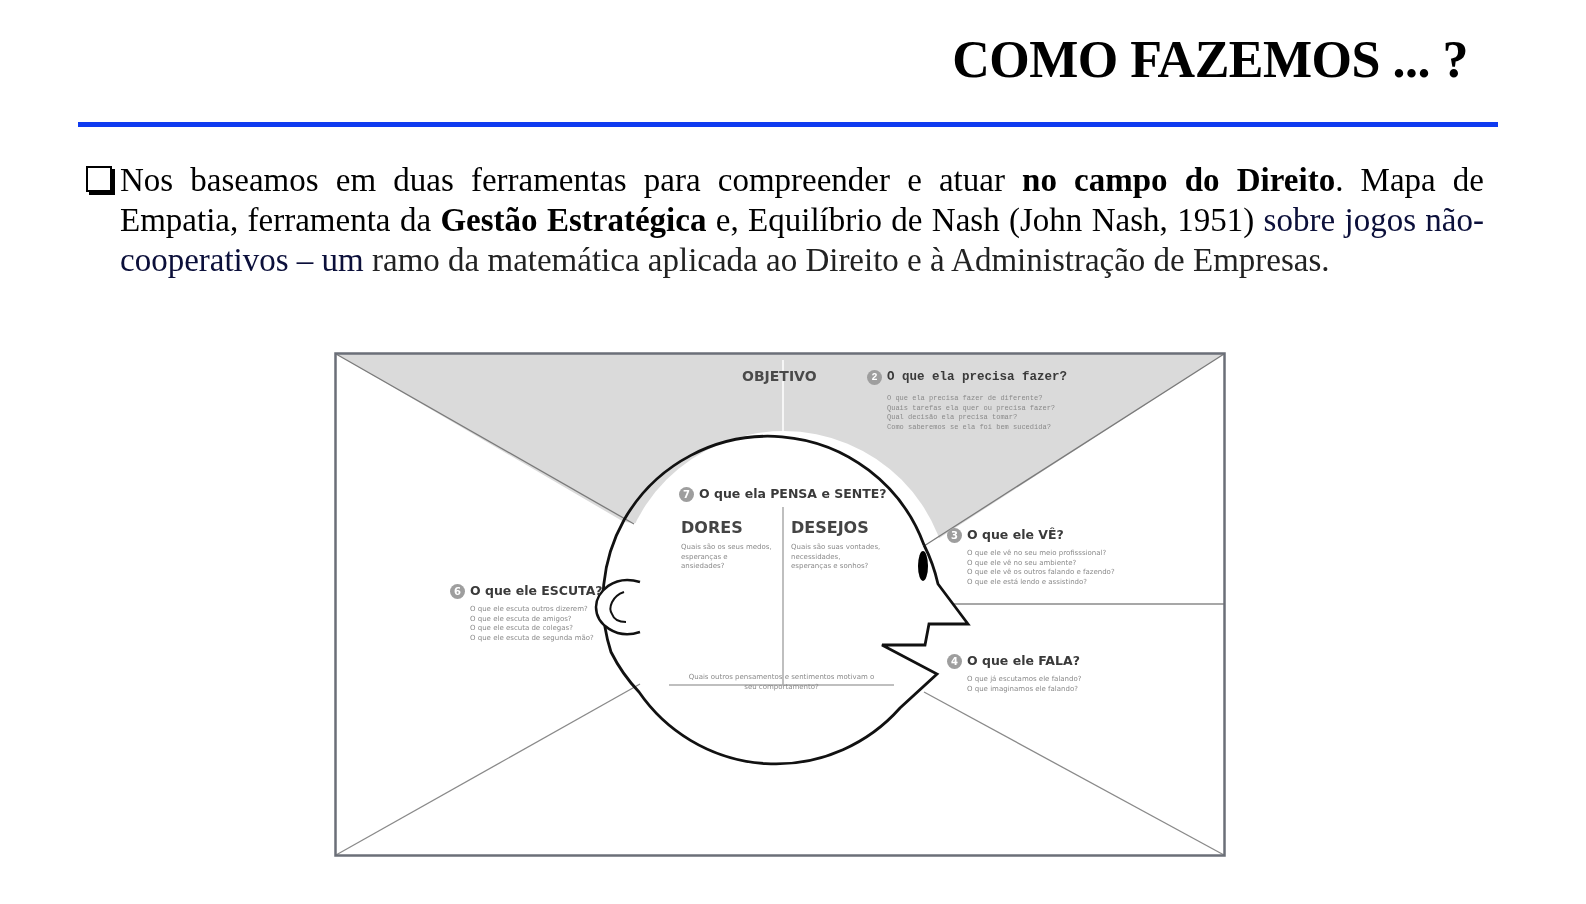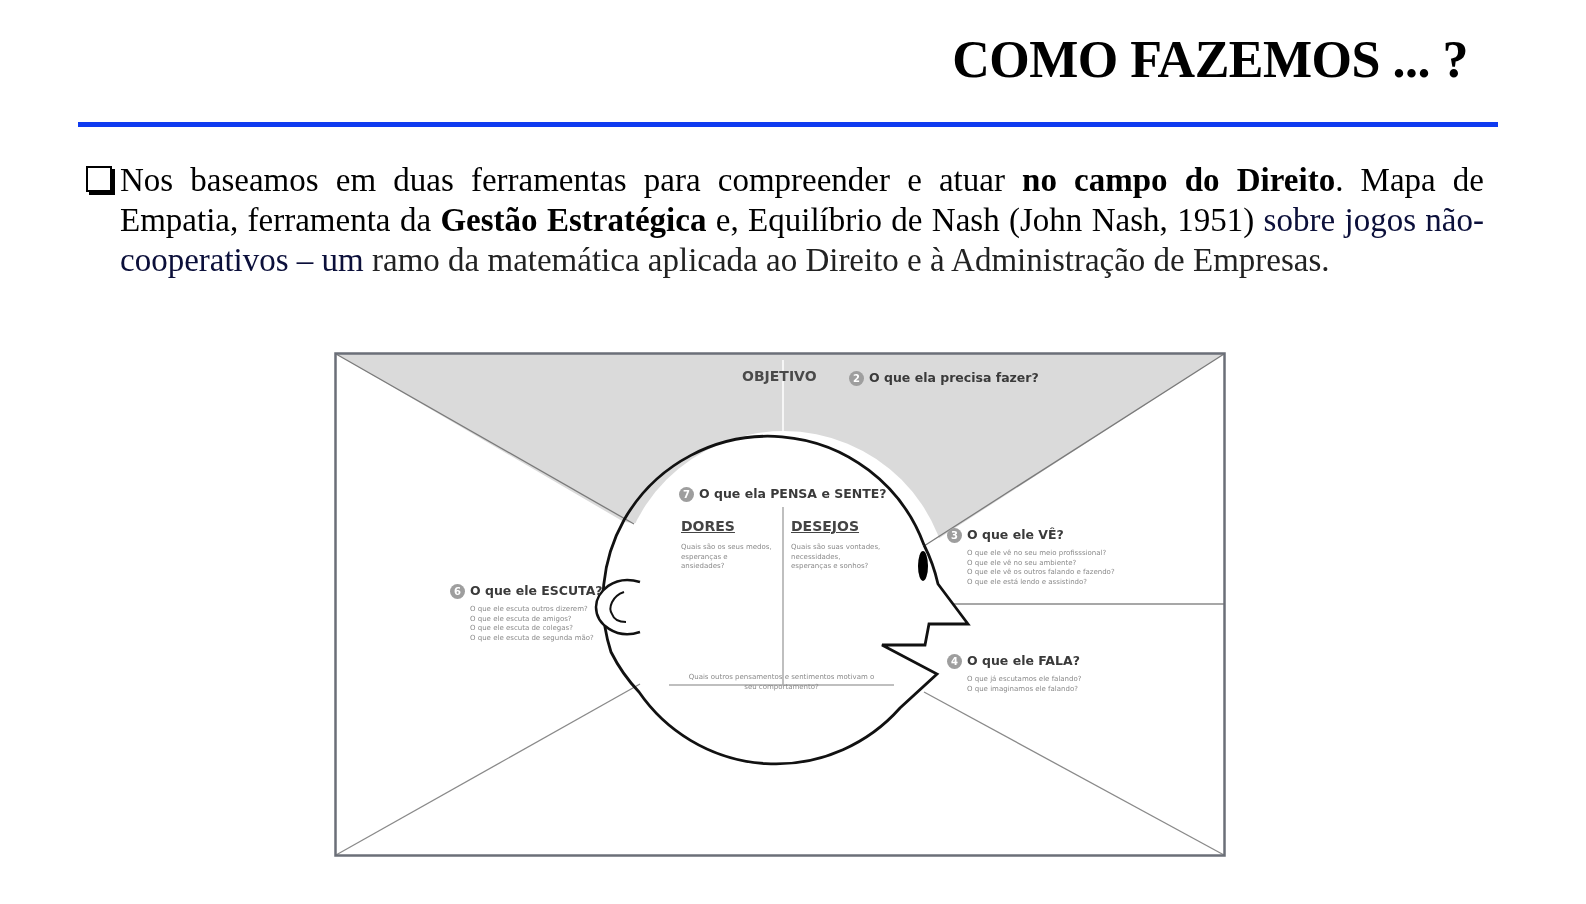--- a/index.html
+++ b/index.html
@@ -14,21 +14,21 @@
   .para .navy { color:#0b0f3a; }
   .para .dark { color:#222; }
   .diagram { position:absolute; left:334px; top:352px; width:892px; height:505px; }
   .diagram svg { position:absolute; left:0; top:0; }
   .lbl { position:absolute; font-family:"DejaVu Sans", sans-serif; color:#3d3d3d; }
   .lbl .h { font-weight:bold; font-size:12.5px; line-height:15px; color:#3a3a3a; white-space:nowrap; }
   .lbl .num { display:inline-block; width:15px; height:15px; border-radius:50%; background:#9e9e9e; color:#fff; font-size:10px; line-height:15px; text-align:center; margin-right:5px; vertical-align:0px; font-weight:bold; }
   .lbl .q { font-size:7px; line-height:9.6px; color:#8a8a8a; margin-top:6px; white-space:nowrap; }
   .lbl .q div { white-space:nowrap; }
   .obj { position:absolute; font-family:"DejaVu Sans", sans-serif; font-weight:bold; font-size:14px; color:#4a4a4a; }
-  .sub { position:absolute; font-family:"DejaVu Sans", sans-serif; font-weight:bold; font-size:14px; color:#444;text-decoration:underline; }
+  .sub { position:absolute; font-family:"DejaVu Sans", sans-serif; font-weight:bold; font-size:16px; color:#444; }
   .subq { position:absolute; font-family:"DejaVu Sans", sans-serif; font-size:7px; line-height:9.6px; color:#8a8a8a; }
   .center-q { position:absolute; font-family:"DejaVu Sans", sans-serif; font-size:7px; line-height:9.6px; color:#8a8a8a; text-align:center; }
 </style>
 </head>
 <body>
 
 <div class="title">COMO FAZEMOS ... ?</div>
 <div class="rule"></div>
 
 <div class="para">
@@ -73,22 +73,28 @@
 
     <ellipse cx="589" cy="214" rx="5" ry="15" fill="#000"></ellipse>
 
     <line x1="449" y1="155" x2="449" y2="333" stroke="#aaaaaa" stroke-width="1.5"></line>
     <line x1="335" y1="333" x2="560" y2="333" stroke="#aaaaaa" stroke-width="1.5"></line>
   </svg>
 
   <div class="obj" style="left:408px; top:16px;">OBJETIVO</div>
 
 
-  <div class="lbl" style="left:515px; top:18px;">
+  <div class="lbl" style="left:533px; top:18px;font-family:Liberation Mono, monospace;">
     <div class="h"><span class="num">2</span><span>O que ela precisa fazer?</span></div>
+    <div class="q" style="padding-left:20px; margin-top:9px;">
+      <div>O que ela precisa fazer de diferente?</div>
+      <div>Quais tarefas ela quer ou precisa fazer?</div>
+      <div>Qual decisão ela precisa tomar?</div>
+      <div>Como saberemos se ela foi bem sucedida?</div>
+    </div>
   </div>
 
   <div class="lbl" style="left:613px; top:175px;">
     <div class="h"><span class="num">3</span><span>O que ele VÊ?</span></div>
     <div class="q" style="padding-left:20px;">
       <div>O que ele vê no seu meio profisssional?</div>
       <div>O que ele vê no seu ambiente?</div>
       <div>O que ele vê os outros falando e fazendo?</div>
       <div>O que ele está lendo e assistindo?</div>
     </div>

